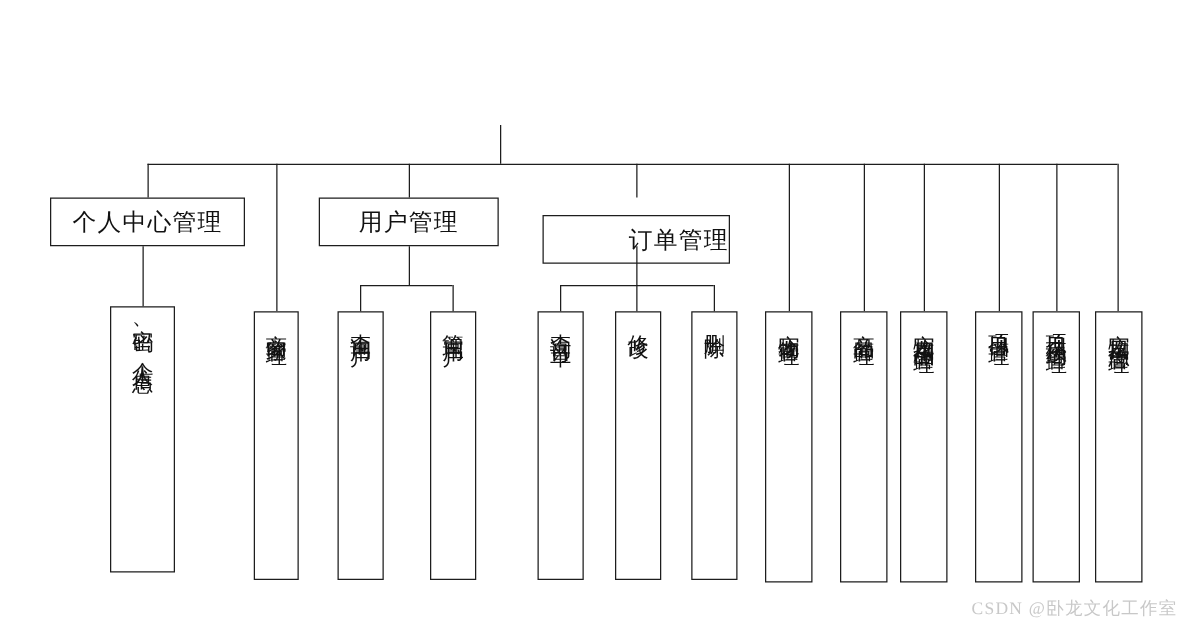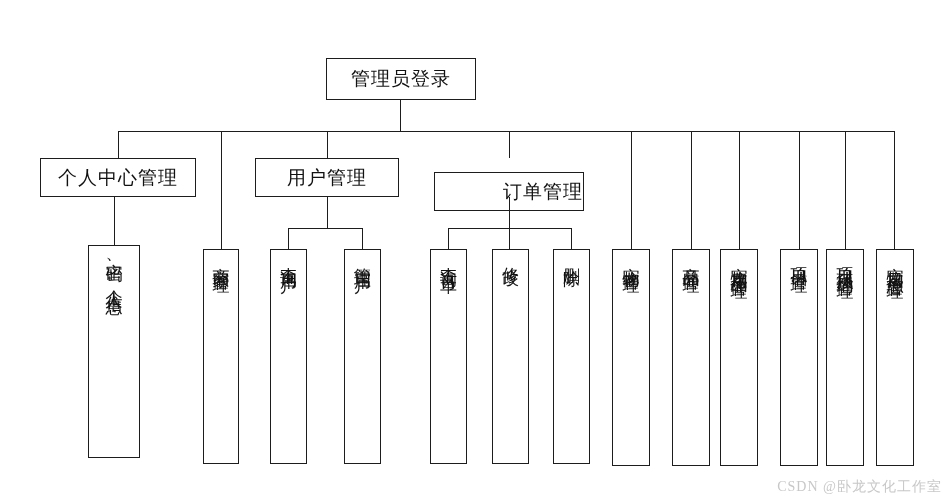--- a/index.html
+++ b/index.html
@@ -46,23 +46,20 @@
     color:#c8c8c8;
     letter-spacing:1px;
     white-space:nowrap;
     user-select:none;
   }
 </style>
 </head>
 <body>
 
 <div id="canvas">
-    <div class="box h" style="left: 326px; top: 58px; width: 150px; height: 42px;">
-      <span>管理员登录</span>
-    </div>
     <div class="line v" style="left: 400px; top: 100px; height: 31px;"></div>
     <div class="line h" style="left: 118px; top: 131px; width: 776px;"></div>
     <div class="box h" style="left: 40px; top: 158px; width: 156px; height: 39px;">
       <span>个人中心管理</span>
     </div>
     <div class="box h" style="left: 255px; top: 158px; width: 144px; height: 39px;">
       <span>用户管理</span>
     </div>
     <div class="box h" style="left: 434px; top: 172px; width: 150px; height: 39px; justify-content: flex-end;">
       <span>订单管理</span>

